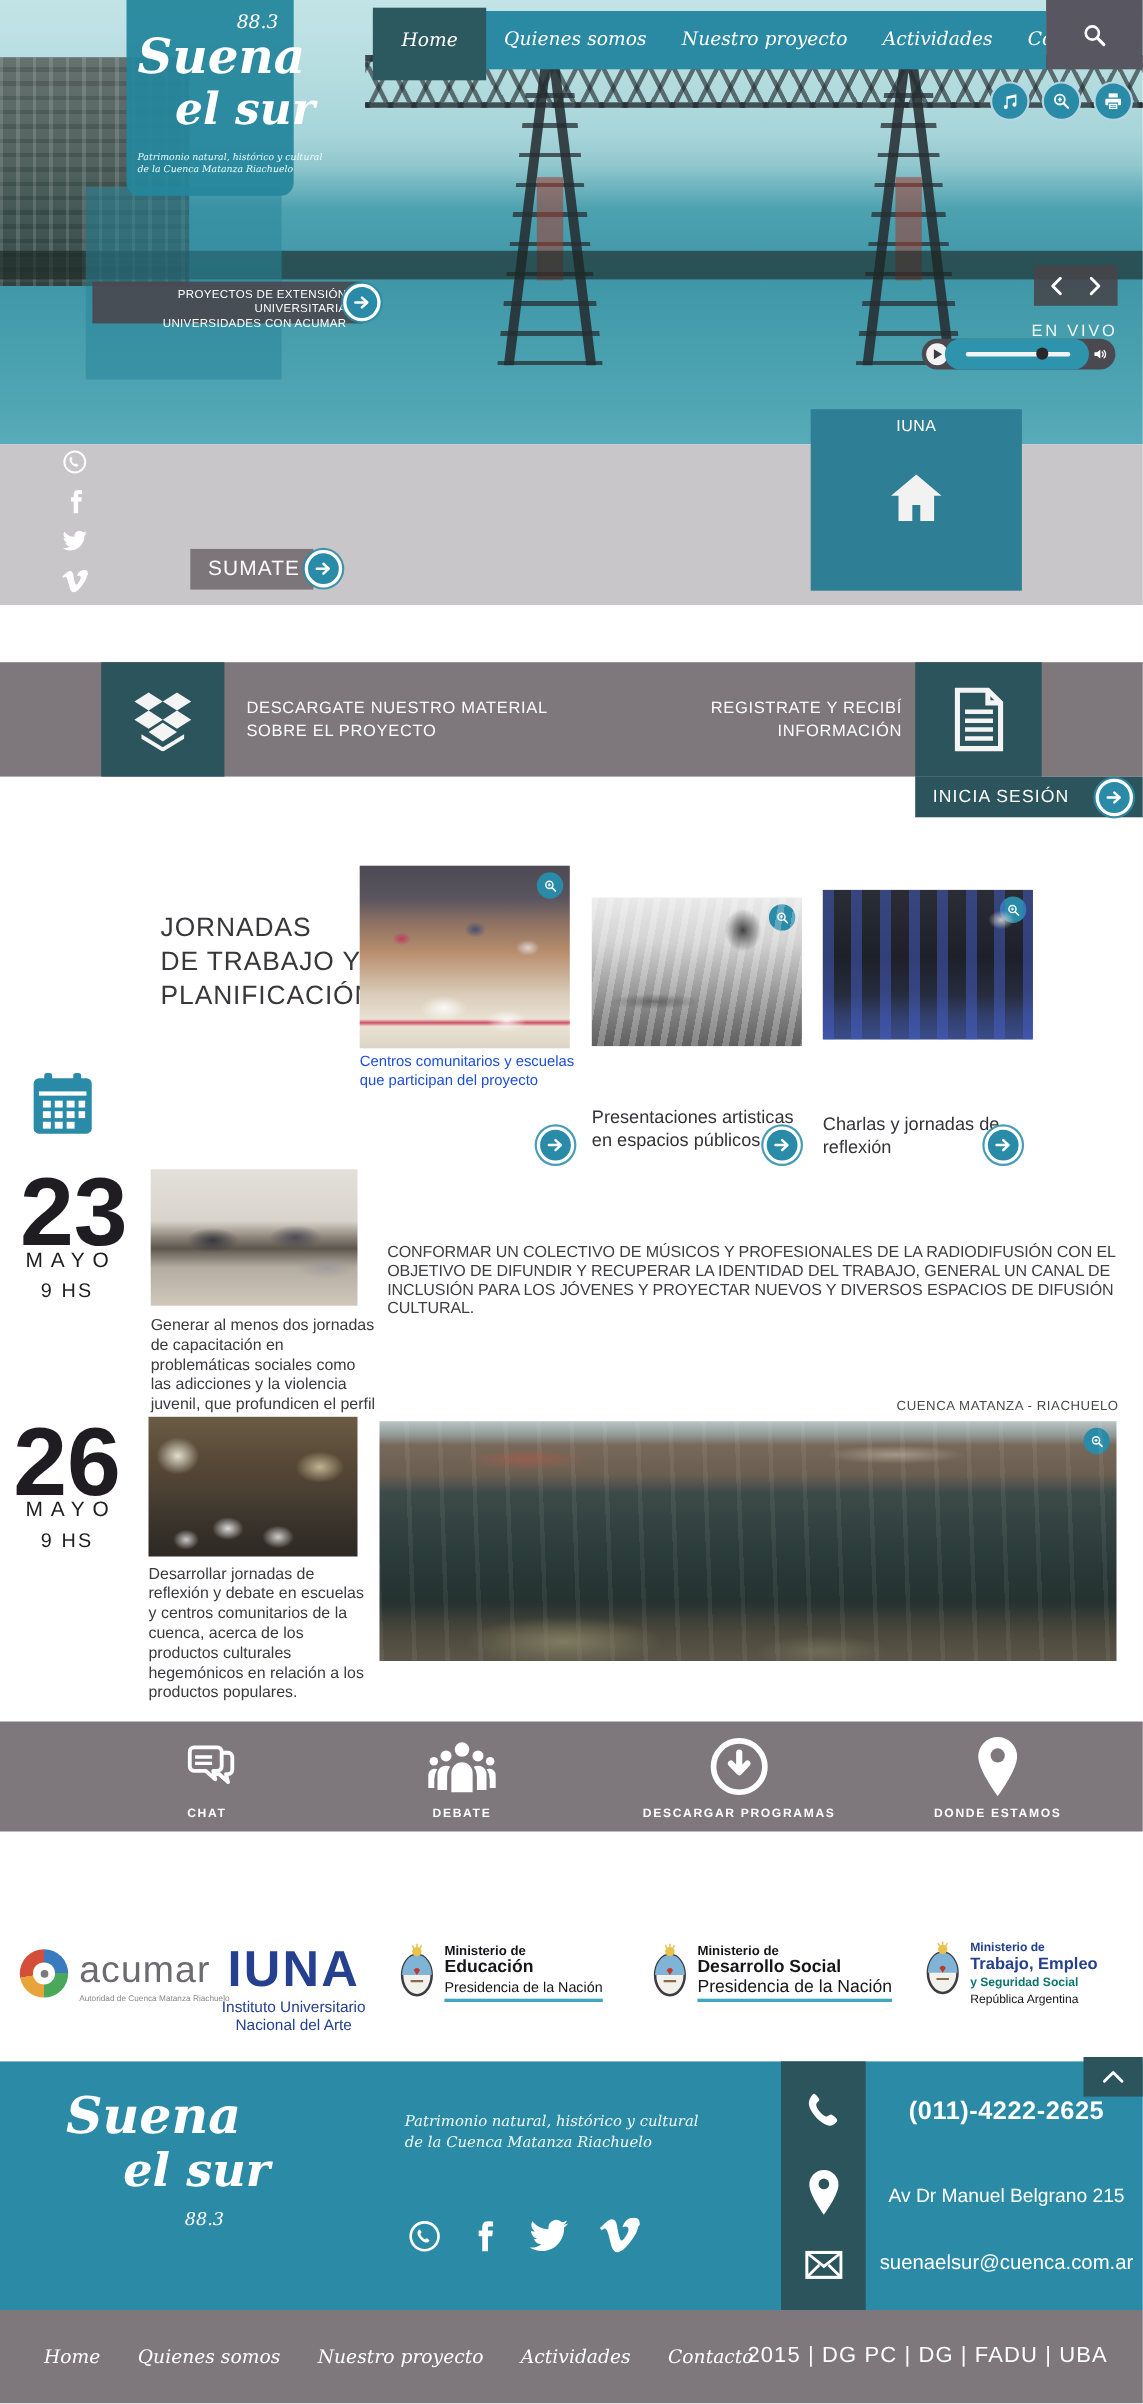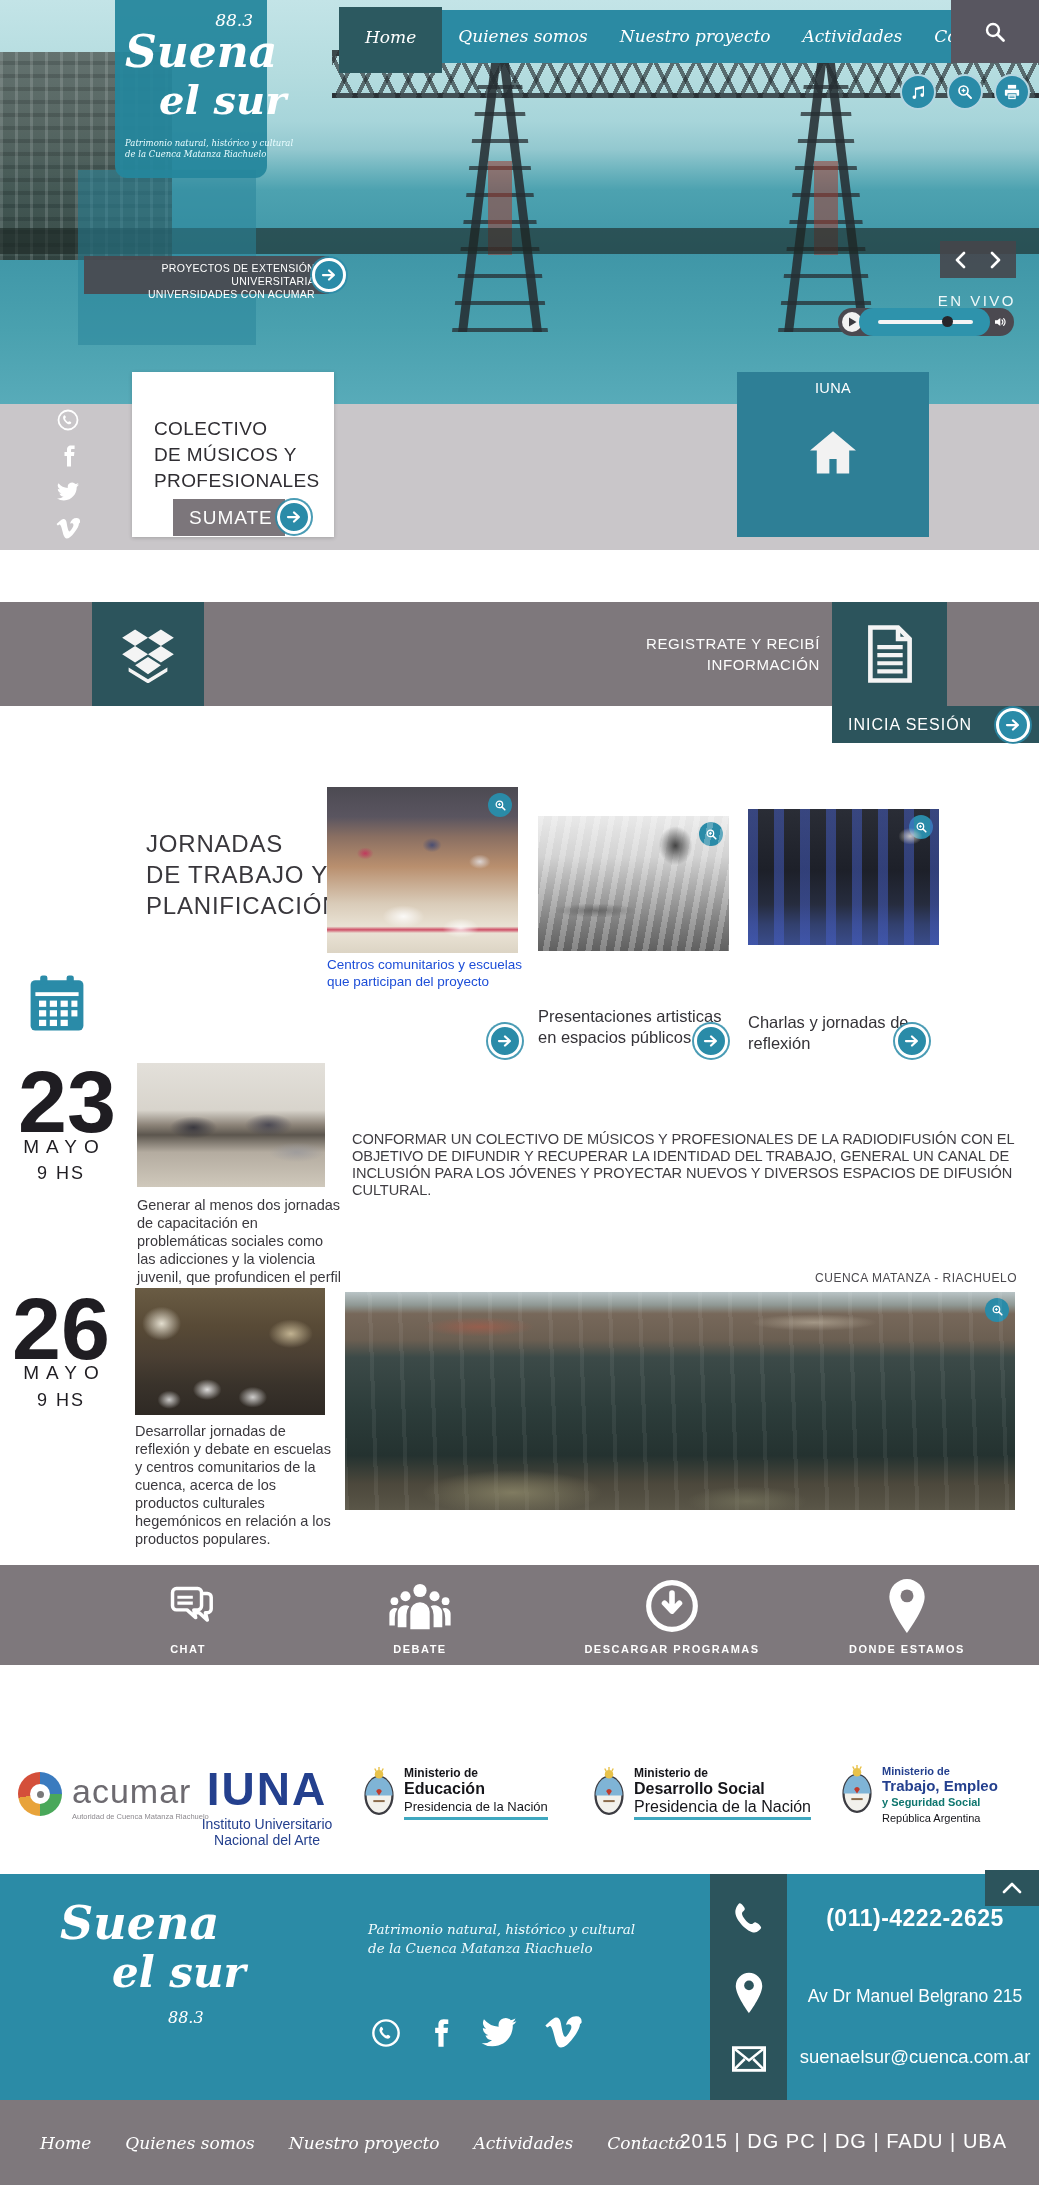--- a/index.html
+++ b/index.html
@@ -325,27 +325,20 @@
           <path d="M23 2.6c-.8.4-1.7.6-2.6.8A4.5 4.5 0 0 0 22.4.9c-.9.5-1.9.9-2.9 1.1A4.5 4.5 0 0 0 11.7 5c0 .4 0 .7.1 1A12.8 12.8 0 0 1 2.5 1.3a4.5 4.5 0 0 0 1.4 6A4.4 4.4 0 0 1 1.8 6.8v.1c0 2.2 1.5 4 3.6 4.4-.4.1-.8.2-1.2.2-.3 0-.6 0-.8-.1a4.5 4.5 0 0 0 4.2 3.1A9 9 0 0 1 1 16.4a12.7 12.7 0 0 0 6.9 2c8.3 0 12.8-6.9 12.8-12.8v-.6c.9-.6 1.6-1.4 2.3-2.4z"></path>
         </svg>
     </div>
     <div class="sico" style="top:518px;">
       <svg width="24" height="22" viewBox="0 0 24 22" fill="#fff">
           <path d="M23 5.4c-.1 2.2-1.6 5.2-4.6 9-3 4-5.6 6-7.7 6-1.3 0-2.4-1.2-3.3-3.6L5.6 10C5 7.6 4.3 6.4 3.5 6.4c-.2 0-.8.4-1.8 1.1L.6 6.1l3.3-3c1.5-1.3 2.7-2 3.4-2.1 1.8-.2 2.9 1 3.3 3.6.5 2.8.8 4.6 1 5.2.6 2.5 1.2 3.7 1.8 3.7.5 0 1.3-.8 2.3-2.4 1-1.6 1.6-2.8 1.7-3.7.1-1.4-.4-2.1-1.7-2.1-.6 0-1.2.1-1.8.4 1.2-3.9 3.5-5.7 6.8-5.6 2.5 0 3.6 1.6 3.3 4.3z"></path>
         </svg>
     </div>
   </div>
 
-  <div class="abs" id="promo-card">
-    <div class="lines">
-      <div>COLECTIVO</div>
-      <div>DE MÚSICOS Y</div>
-      <div>PROFESIONALES</div>
-    </div>
-  </div>
   <div class="abs" id="sumate-bar">SUMATE</div>
   <div class="abs go-circle" id="sumate-go">
     <span>
       <svg width="18" height="18" viewBox="0 0 24 24">
           <path d="M4 12h13M12 6l6.5 6-6.5 6" fill="none" stroke="#fff" stroke-width="3" stroke-linecap="round" stroke-linejoin="round"></path>
         </svg>
     </span>
   </div>
 
   <div class="abs tab" id="tab-2">
@@ -358,20 +351,24 @@
   </div>
 
   <div class="abs" id="material-bar"></div>
   <div class="abs" id="dropbox-sq">
     <span>
       <svg width="62" height="58" viewBox="0 0 24 22" fill="#f4f4f4">
           <path d="M7 1.5l5 3.2L7 7.9 2 4.7zM17 1.5l5 3.2-5 3.2-5-3.2zM2 11.1l5-3.2 5 3.2L7 14.3zM22 11.1l-5-3.2-5 3.2 5 3.2zM7 15.4l5-3.2 5 3.2-5 3.4z"></path>
           <path d="M4.5 16.2l7.5 4.6 7.5-4.6v1.6L12 22.4l-7.5-4.6z"></path>
         </svg>
     </span>
+  </div>
+  <div class="abs" id="dl-text">
+    <div>DESCARGATE NUESTRO MATERIAL</div>
+    <div>SOBRE EL PROYECTO</div>
   </div>
   <div class="abs" id="reg-text">
     <div>REGISTRATE Y RECIBÍ</div>
     <div>INFORMACIÓN</div>
   </div>
   <div class="abs" id="doc-sq">
     <span>
       <svg width="52" height="60" viewBox="0 0 22 26">
           <path d="M2.5 1.5h12l5 5v18h-17z" fill="none" stroke="#f4f4f4" stroke-width="2"></path>
           <path d="M14.5 1.5v5h5" fill="none" stroke="#f4f4f4" stroke-width="2"></path>

